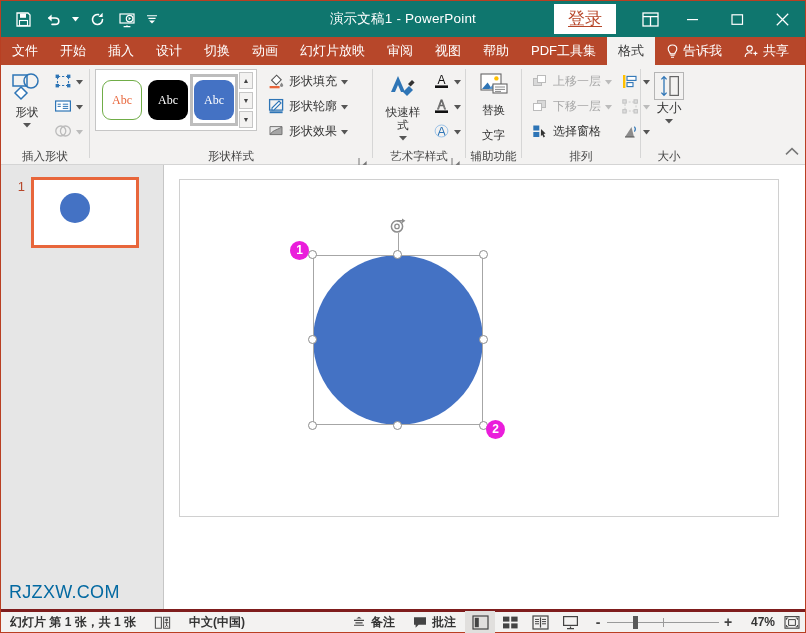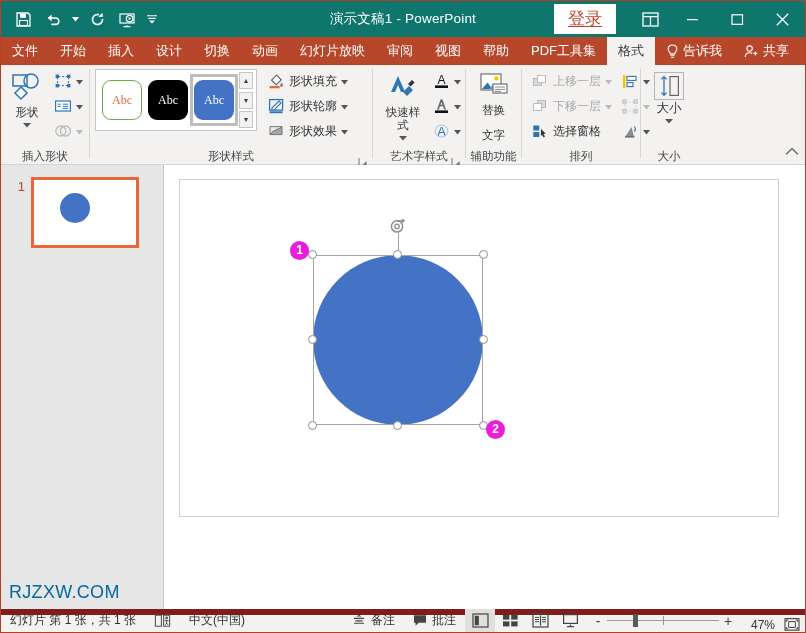--- a/index.html
+++ b/index.html
@@ -181,22 +181,22 @@
   .badge {
     position: absolute; width: 19px; height: 19px; border-radius: 50%;
     background: #ea1ddb; color: #fff; font-size: 12px; line-height: 19px;
     text-align: center; font-weight: bold; z-index: 5;
   }
   .badge-1 { left: -23px; top: -14px; }
   .badge-2 { right: -22px; bottom: -14px; }
 
   
   .statusbar {
-    height: 23px; flex: 0 0 23px; background: #f3f2f1; border-top: 6px solid #7f1d1d;
-    display: flex; align-items: flex-end; font-size: 12px; color: #333;
+    height: 23px; flex: 0 0 23px; background: #f3f2f1; border-top: 3px solid #7f1d1d;
+    display: flex; align-items: center; font-size: 12px; color: #333; font-weight: bold;
   }
   .sb-item { padding: 0 9px; display: flex; align-items: center; height: 23px; cursor: default; }
   .sb-btn { cursor: pointer; }
   .sb-spacer { flex: 1; }
   .viewbtn {
     width: 30px; height: 23px; display: flex; align-items: center; justify-content: center;
     cursor: pointer; color: #333;
   }
   .viewbtn.active { background: #e1dfdd; }
   .zoomctl { display: flex; align-items: center; gap: 0; padding: 0 4px; }

